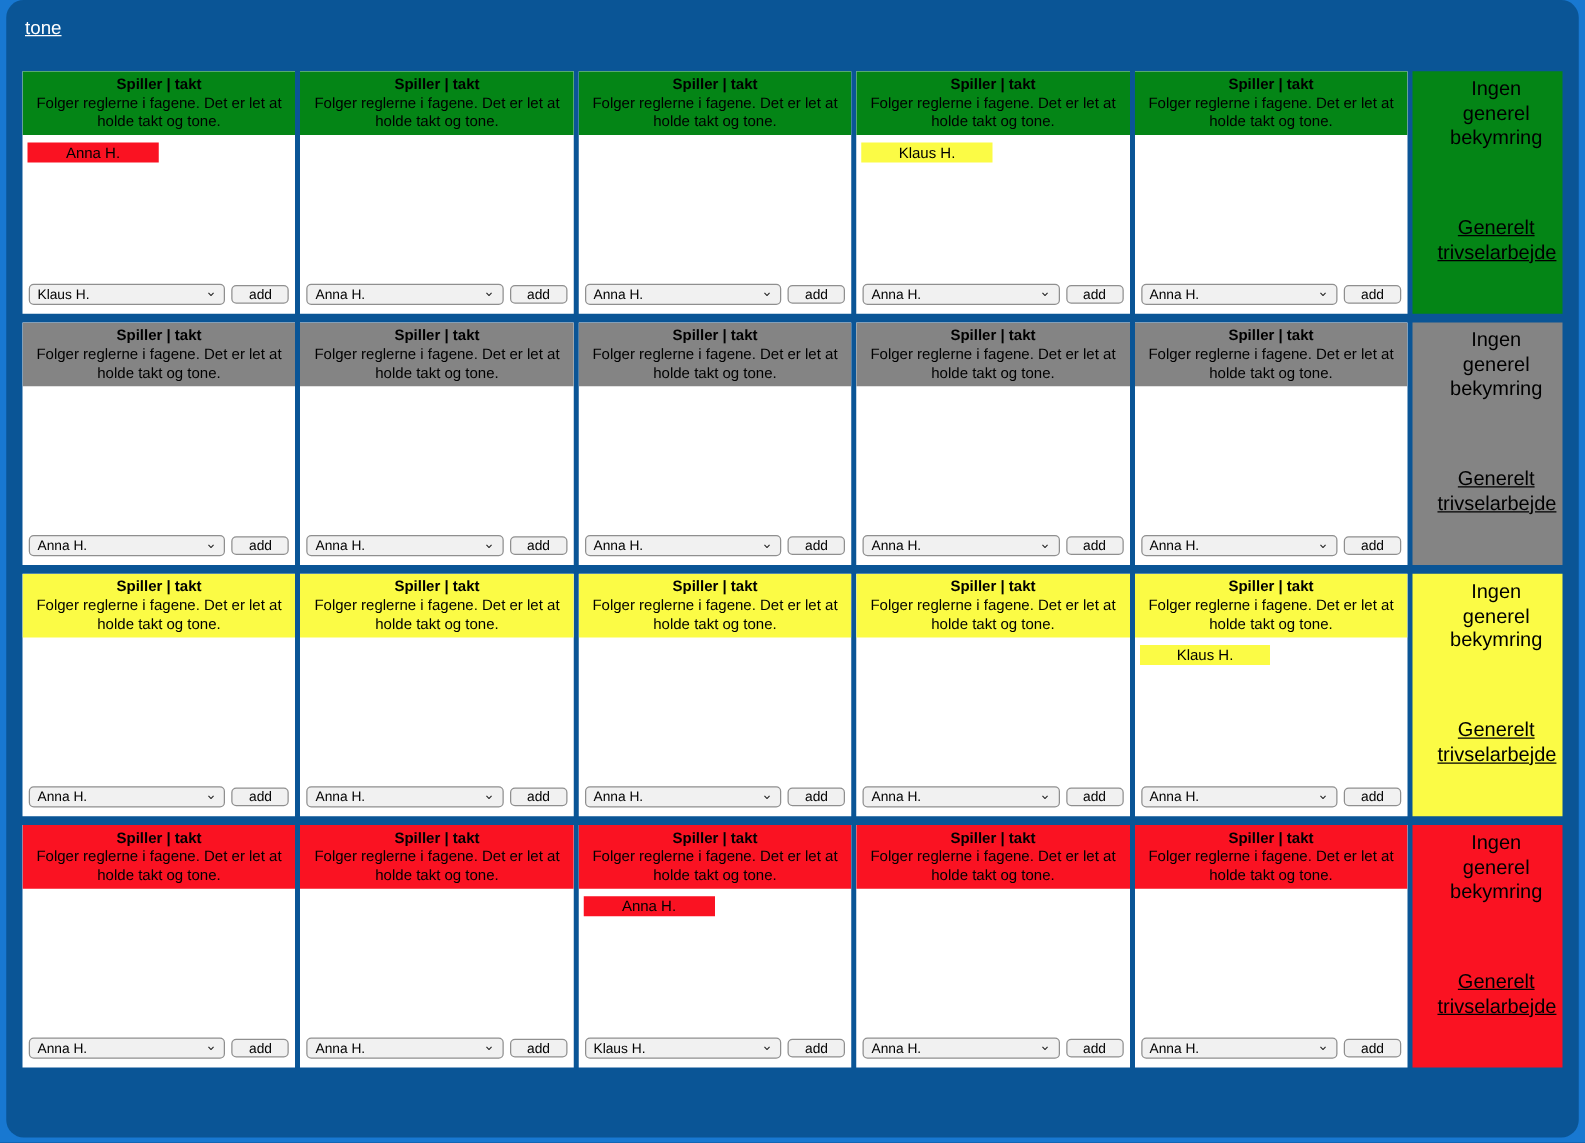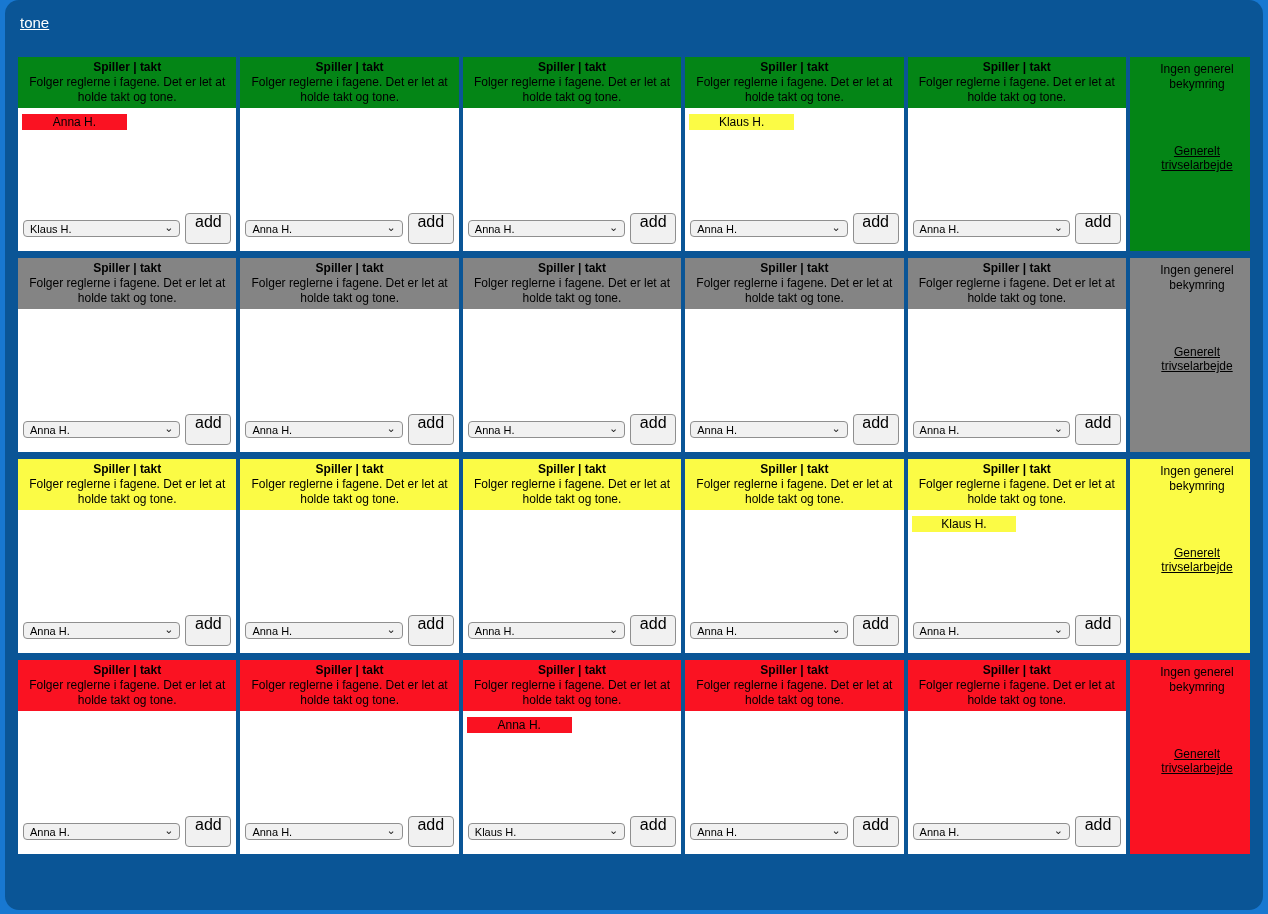--- a/index.html
+++ b/index.html
@@ -86,34 +86,34 @@
     cursor: pointer;
   }
   .chevron {
     font-size: 11px;
     line-height: 10px;
     color: #222;
     transform: translateY(-2px);
   }
   .add-btn {
     width: 46px;
-    height: 31px;
+    height: 15px;
     background: #f1f1f1;
     border: 1px solid #8f8f8f;
     border-radius: 4px;
-    font-size: 16px;
+    font-size: 11px;
     color: #000;
     text-align: center;
     line-height: 15px;
     cursor: pointer;
   }
   .summary-cell {
     color: #000;
     text-align: center;
-    font-size: 12px;
+    font-size: 16px;
     line-height: 1.23;
     padding: 5px 6px 0 20px;
   }
   .summary-mid { display: block; margin-top: 52px; text-decoration: underline; }
   .summary-top { display: block; }
 </style>
 </head>
 <body>
 
 <div class="container">

